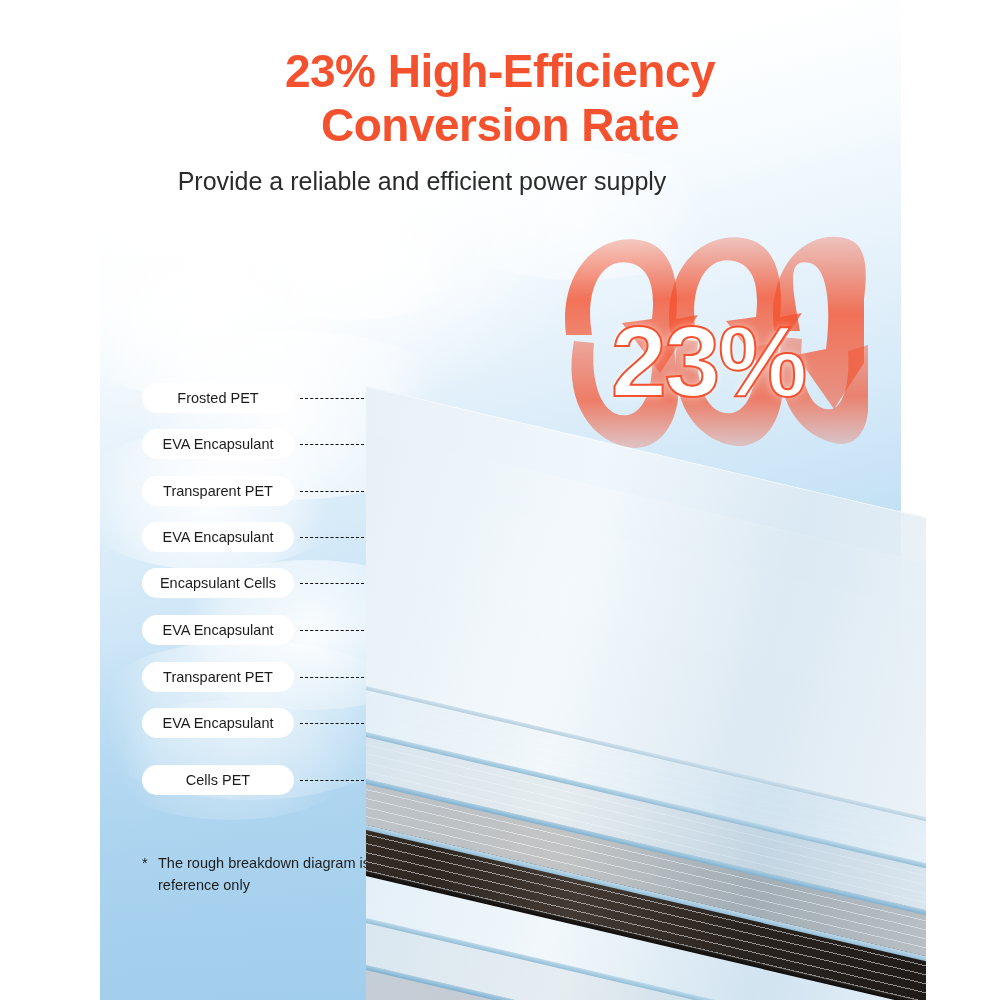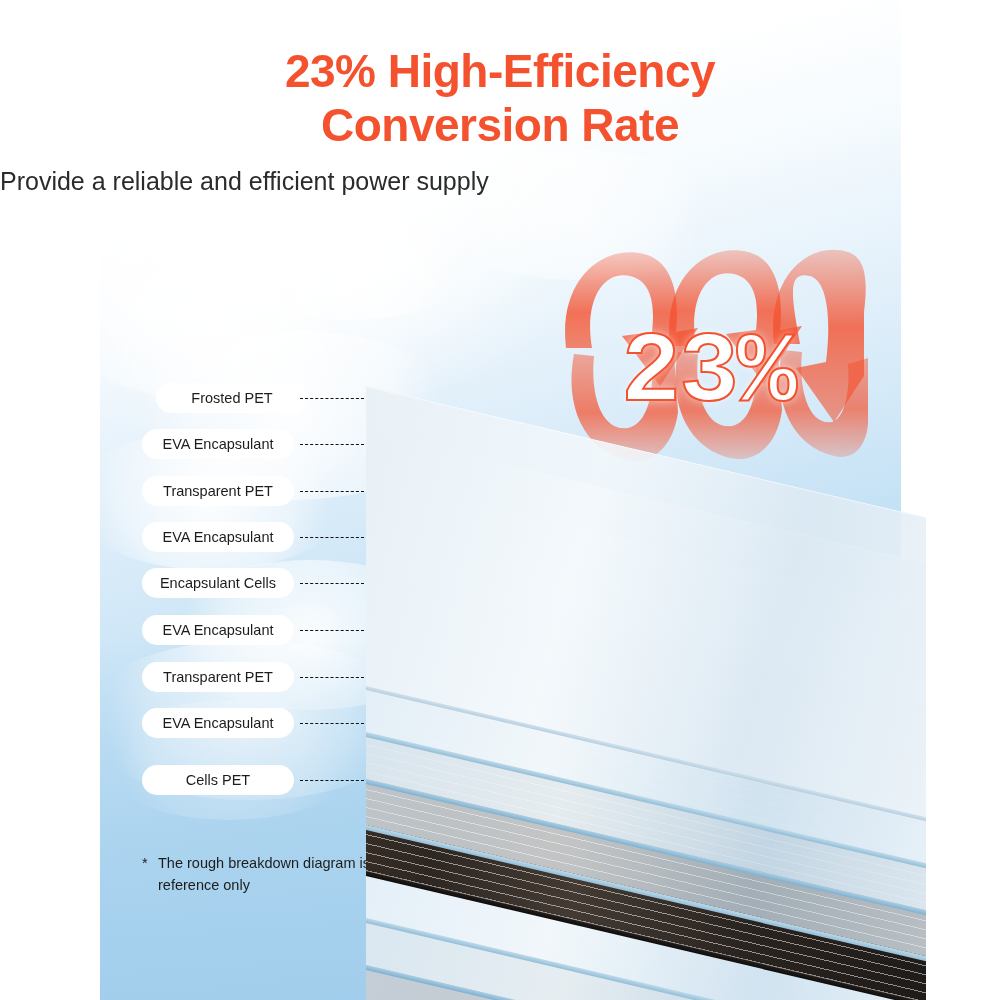--- a/index.html
+++ b/index.html
@@ -43,21 +43,21 @@
   }
 
   
   .head{
     position:absolute;left:0;top:44px;width:1000px;text-align:center;
     font-weight:bold;font-size:46px;line-height:54px;letter-spacing:-.5px;
     color:#f4512e;
   }
   .head .l2{display:block;text-align:center;}
   .sub{
-    position:absolute;left:0;top:165px;width:844px;text-align:left;
+    position:absolute;left:0;top:165px;width:844px;text-align:center;
     font-size:25px;line-height:32px;color:#2b2b2b;
   }
 
   
   .stack{position:absolute;left:0;top:0;width:1000px;height:1000px;}
   .sheet{
     position:absolute;
     transform-origin:0 0;
     transform:skewY(13.2deg);
   }
@@ -92,21 +92,21 @@
   }
 
   .note{
     position:absolute;left:142px;top:852px;width:300px;
     font-size:14.5px;line-height:22px;color:#1d1d1d;
   }
   .note .star{position:absolute;left:0;top:0;}
   .note .txt{display:block;padding-left:16px;}
 
   
-  .badge{position:absolute;left:548px;top:236px;width:320px;height:290px;font-family:Liberation Mono, monospace;}
+  .badge{position:absolute;left:548px;top:223px;width:320px;height:290px;}
   .badge svg{position:absolute;left:0;top:0;}
   .bigpct{
     position:absolute;left:0;top:86px;width:320px;text-align:center;
     font-weight:bold;font-size:100px;line-height:104px;letter-spacing:-2px;
     color:#ffffff;
     -webkit-text-stroke:2px #f4512e;
     text-shadow:0 0 10px rgba(255,255,255,.65);
   }
 </style>
 </head>
@@ -194,21 +194,21 @@
         <path d="M130,116 C120,168 140,212 182,222 C210,228 230,206 234,174 L230,118 L208,124 C210,160 202,186 184,190 C158,194 146,158 150,118 Z" fill="url(#gb)" opacity=".85"></path>
 
         <path d="M226,108 C218,40 262,4 300,16 C318,22 320,44 316,76 L316,140 L286,186 L248,132 L278,126 C284,78 278,44 262,40 C238,34 244,62 252,108 Z" fill="url(#ga)"></path>
         <path d="M234,114 C224,166 244,210 286,220 C306,225 318,210 320,188 L320,122 L300,128 C302,160 296,182 284,186 C262,190 250,156 254,116 Z" fill="url(#gb)" opacity=".8"></path>
       </g>
     </svg>
     <div class="bigpct">23%</div>
   </div>
 
   <div id="labels">
-      <div class="pill" style="left: 156px; top: 383px;">
+      <div class="pill" style="left: 142px; top: 383px;">
         <span>Frosted PET</span>
       </div>
       <div class="dash" style="left: 300px; top: 398px;"></div>
       <div class="pill" style="left: 142px; top: 429px;">
         <span>EVA Encapsulant</span>
       </div>
       <div class="dash" style="left: 300px; top: 444px;"></div>
       <div class="pill" style="left: 142px; top: 476px;">
         <span>Transparent PET</span>
       </div>

